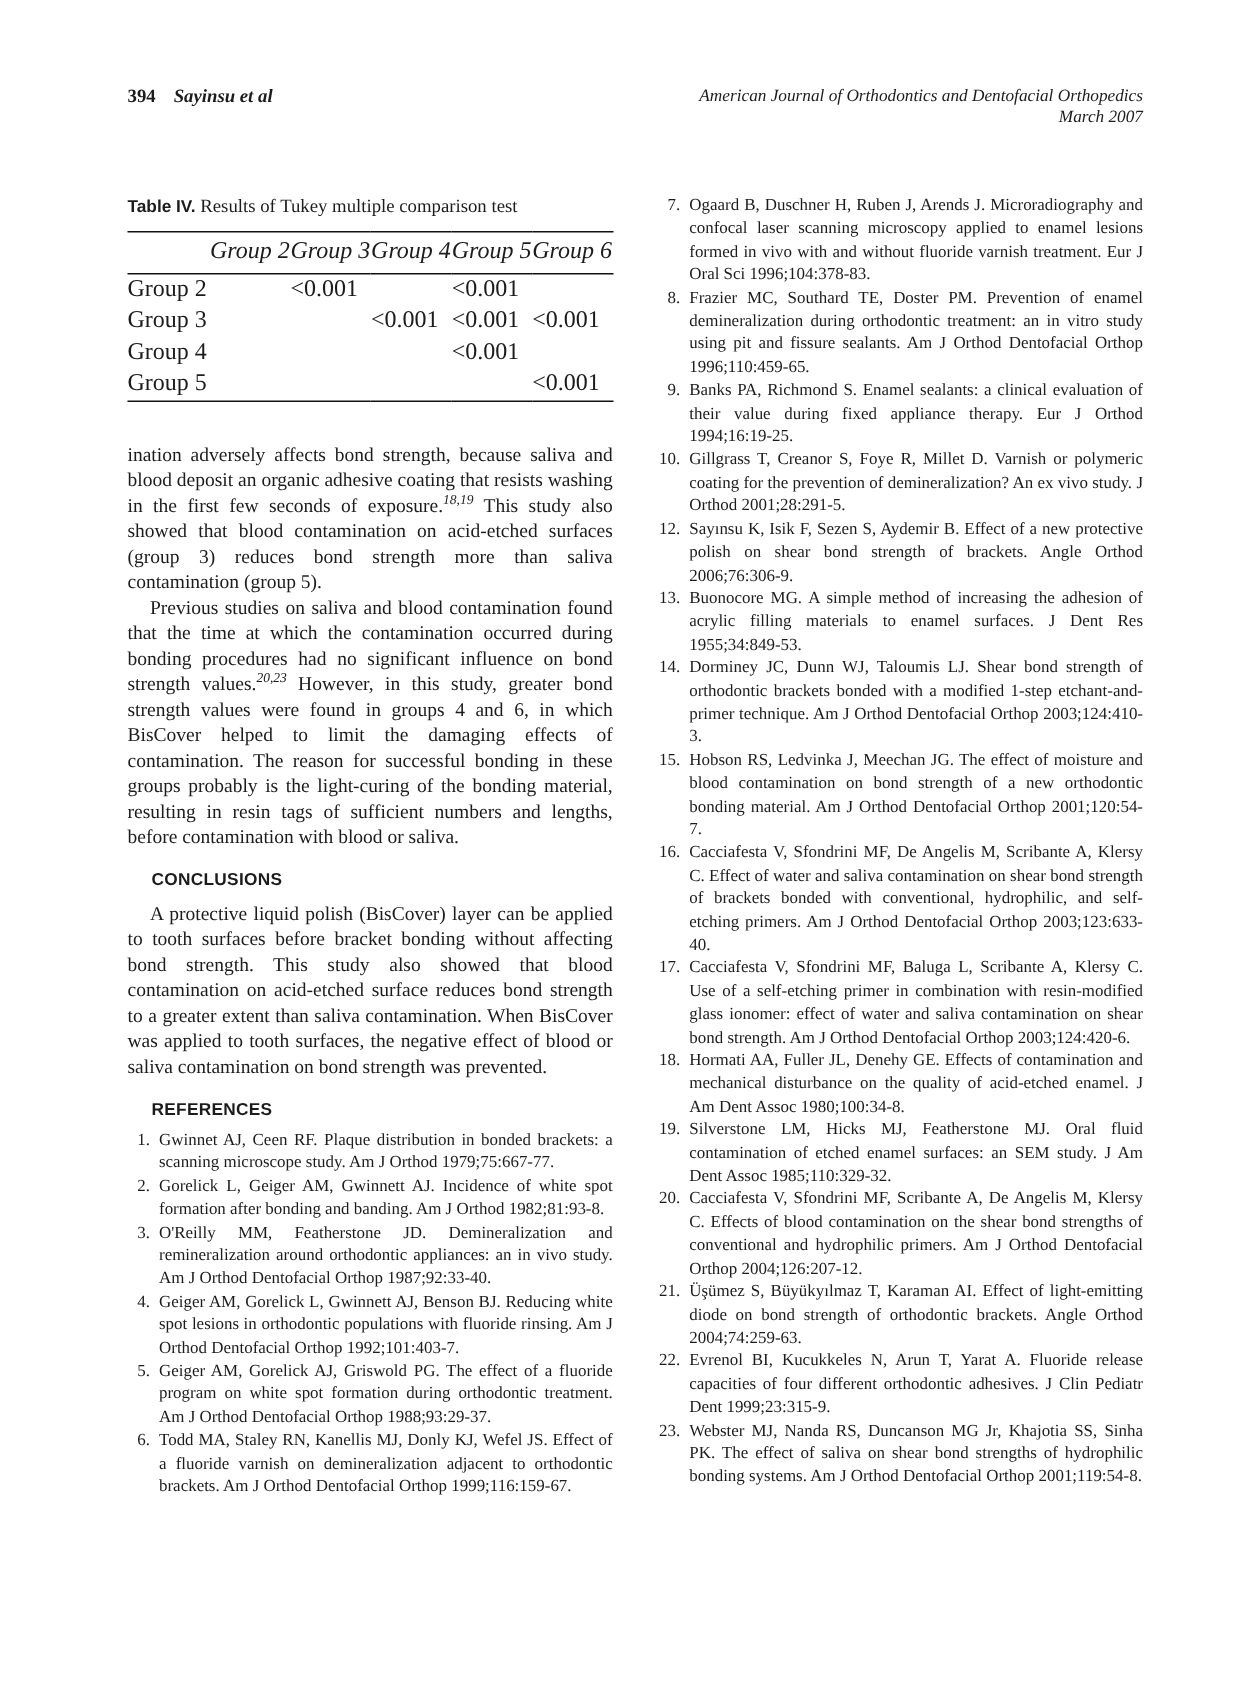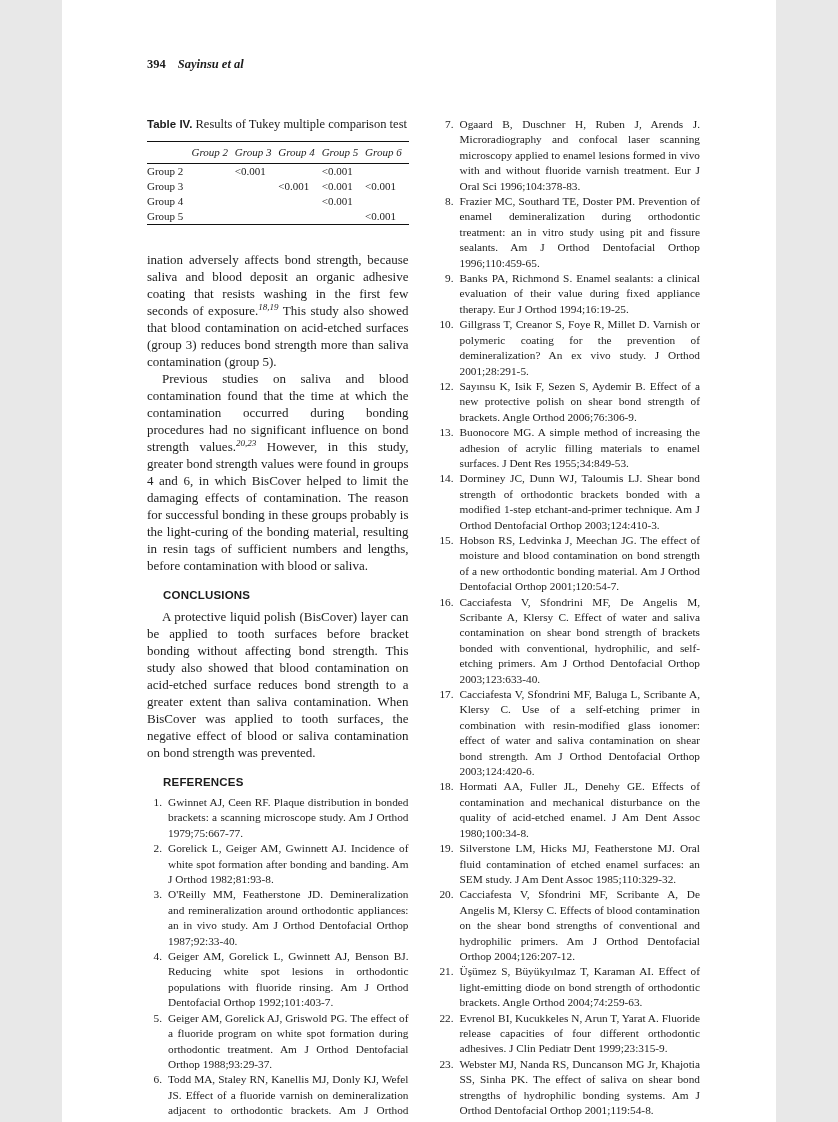--- a/index.html
+++ b/index.html
@@ -1,36 +1,36 @@
 <!DOCTYPE html>
 <html><head>
 <meta charset="utf-8">
 <style>
   html,body { margin:0; padding:0; background:#e8e8e8; }
   .page {
-    width:714px; height:1122px; margin:0 auto; background:#ffffff;
+    width:838px; height:1122px; margin:0 auto; background:#ffffff;
     box-sizing:border-box; overflow:hidden; position:relative;
     font-family:"Liberation Serif", serif; color:#1c1c1c;
   }
   .header {
     display:flex; justify-content:space-between; align-items:flex-start;
     padding:57px 76px 0 85px;
   }
   .h-left { font-size:12.5px; white-space:nowrap; }
   .page-num { font-weight:bold; margin-right:12px; }
   .authors { font-weight:bold; font-style:italic; }
   .h-right { text-align:right; font-style:italic; font-size:11.5px; line-height:14px; }
 
   .content { display:flex; gap:30px; padding:45px 76px 0 85px; }
   .col { flex:1; min-width:0; }
 
   .table-caption { font-size:12.5px; margin-bottom:9px; }
   .table-label { font-family:"Liberation Sans", sans-serif; font-weight:bold; font-size:11.5px; }
   table.cmp {
-    width:100%; border-collapse:collapse; font-size:11px;
+    width:100%; border-collapse:collapse; font-size:16px;
     border-top:1.2px solid #111; border-bottom:1.2px solid #111;
     table-layout:fixed;
   }
   .cmp th {
     font-weight:normal; font-style:italic; text-align:left;
     padding:4px 0 5px; border-bottom:1.2px solid #111;
   }
   .cmp td { padding:1px 0 2px; text-align:left; }
   .cmp .rl { width:17%; }
 
@@ -51,20 +51,24 @@
 </style>
 </head>
 <body>
 
 <div class="page">
 
   <div class="header">
     <div class="h-left">
       <span class="page-num">394</span><span class="authors">Sayinsu et al</span>
     </div>
+    <div class="h-right">
+      <div>American Journal of Orthodontics and Dentofacial Orthopedics</div>
+      <div>March 2007</div>
+    </div>
   </div>
 
   <div class="content">
 
     <div class="col">
 
       <div class="table-caption">
         <span class="table-label">Table IV.</span>
         <span>Results of Tukey multiple comparison test</span>
       </div>

